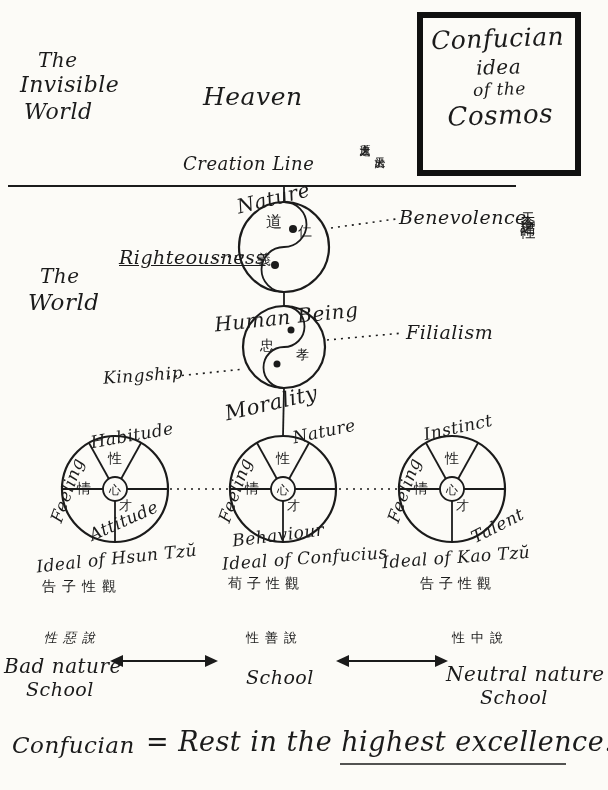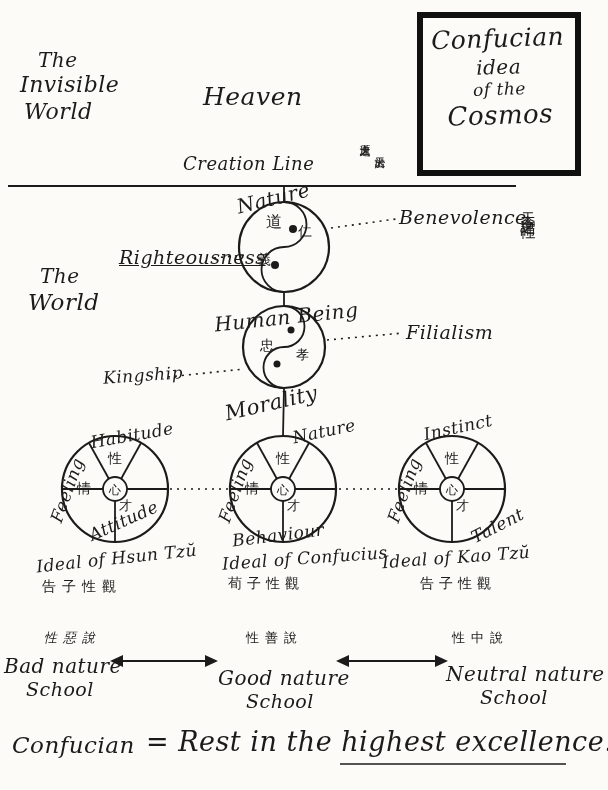--- a/index.html
+++ b/index.html
@@ -182,21 +182,20 @@
 
   <div class="abs cjk" style="left:44px;top:629px;font-size:13px;letter-spacing:6px;font-style:italic;">性惡說</div>
   <div class="abs cjk" style="left:246px;top:629px;font-size:13px;letter-spacing:6px;">性善說</div>
   <div class="abs cjk" style="left:452px;top:629px;font-size:13px;letter-spacing:6px;">性中說</div>
 
   <div class="abs hw stack" style="left:4px;top:654px;font-size:20px;">
     <div>Bad nature</div>
     <div style="margin-left:22px;font-size:19px;">School</div>
   </div>
   <div class="abs hw stack" style="left:218px;top:666px;font-size:20px;">
-    <div>Good nature</div>
     <div style="margin-left:28px;font-size:19px;">School</div>
   </div>
   <div class="abs hw stack" style="left:446px;top:662px;font-size:20px;">
     <div>Neutral nature</div>
     <div style="margin-left:34px;font-size:19px;">School</div>
   </div>
 
   <div class="abs hw" style="left:12px;top:732px;font-size:23px;">Confucian</div>
   <div class="abs hw" style="left:146px;top:726px;font-size:27px;">= Rest in the highest excellence.</div>
 

